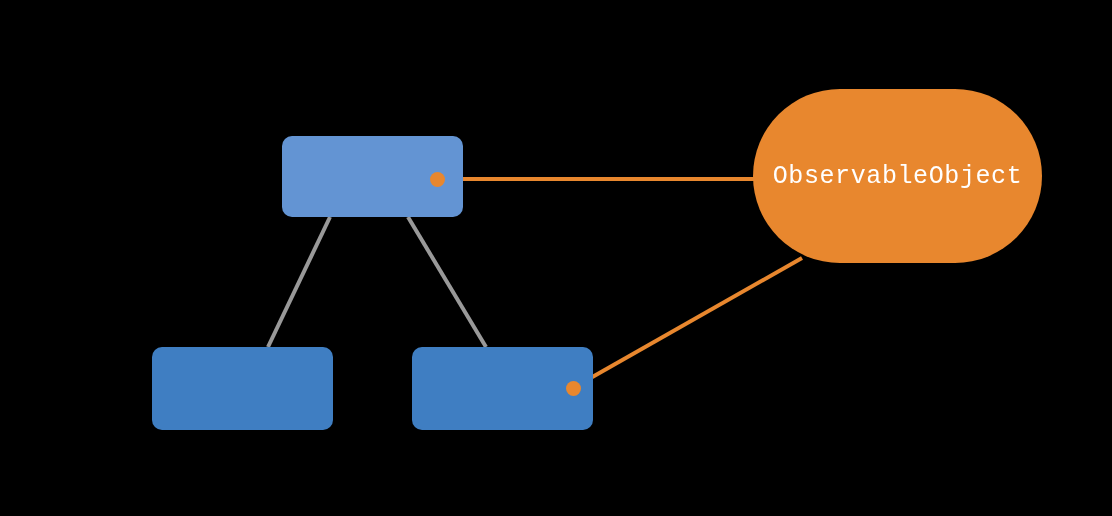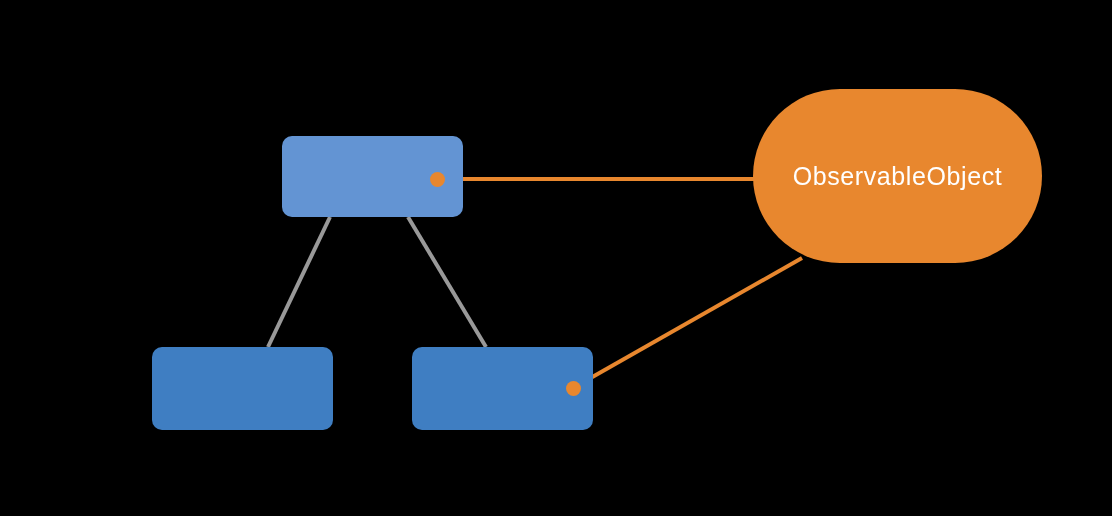--- a/index.html
+++ b/index.html
@@ -34,21 +34,21 @@
     justify-content: center;
     z-index: 2;
   }
   .node-box {
     border-radius: 10px;
   }
   .node-capsule {
     border-radius: 90px;
   }
   .node-label {
-    font-family: Liberation Sans, sans-serif;
+    font-family: Liberation Mono, monospace;
     font-size: 25px;
     letter-spacing: 0.6px;
     color: #ffffff;
     white-space: nowrap;
     line-height: 1;
   }
   .port-dot {
     position: absolute;
     width: 15px;
     height: 15px;

